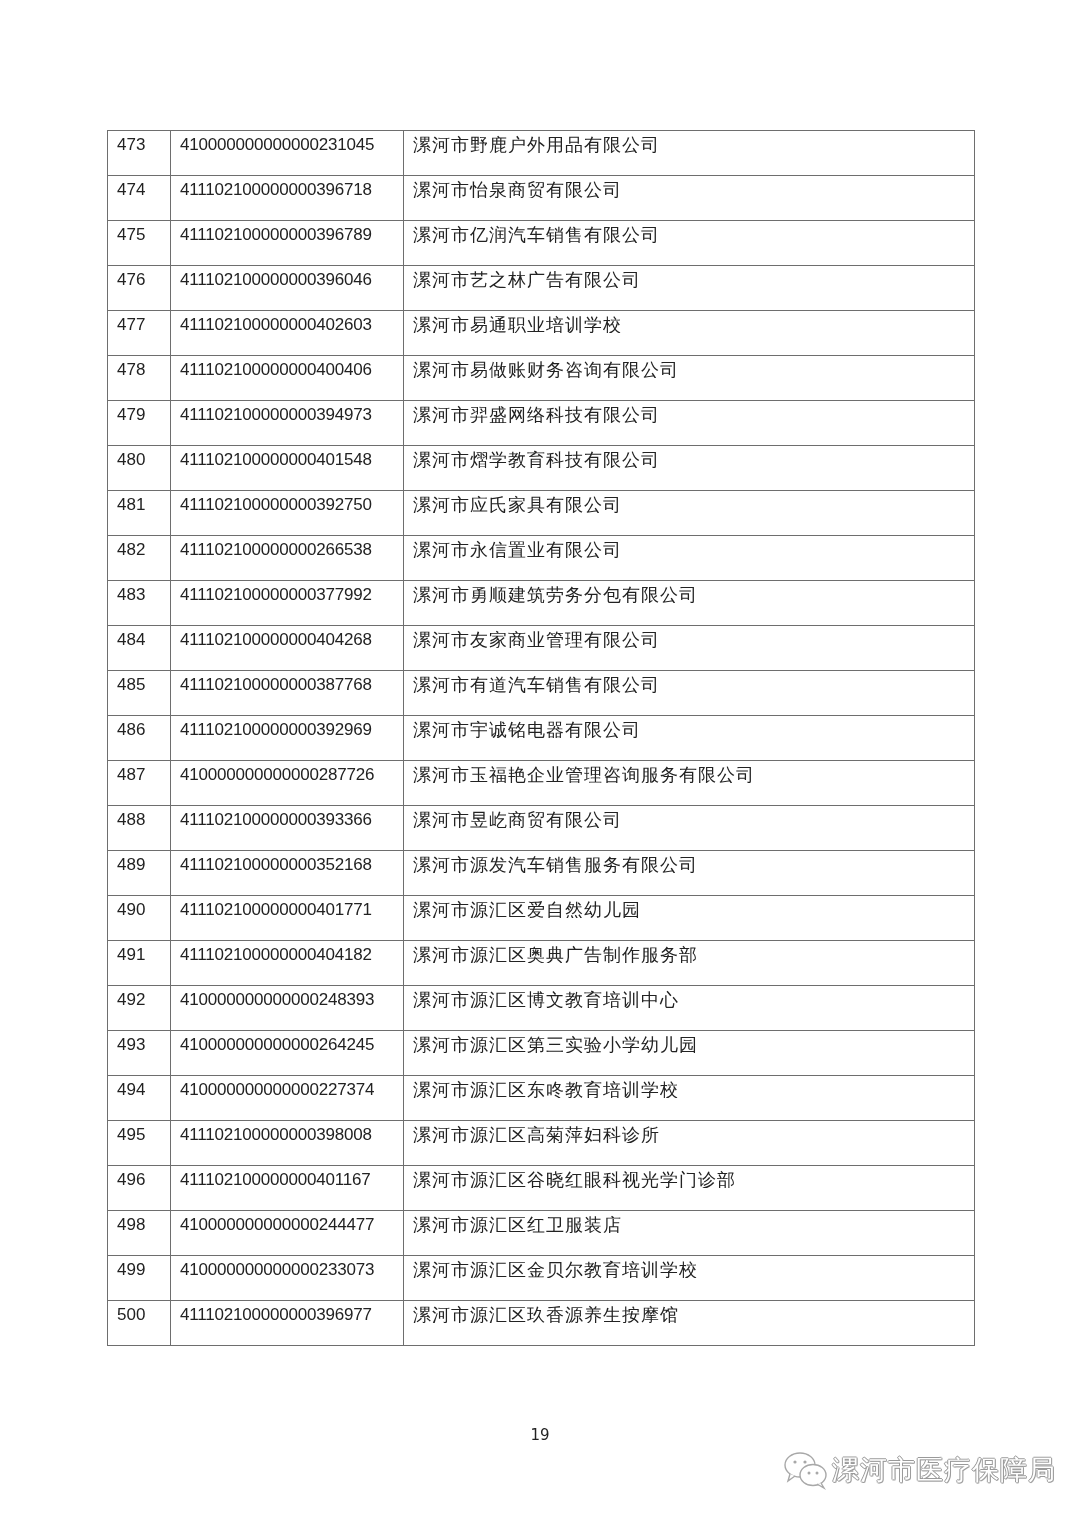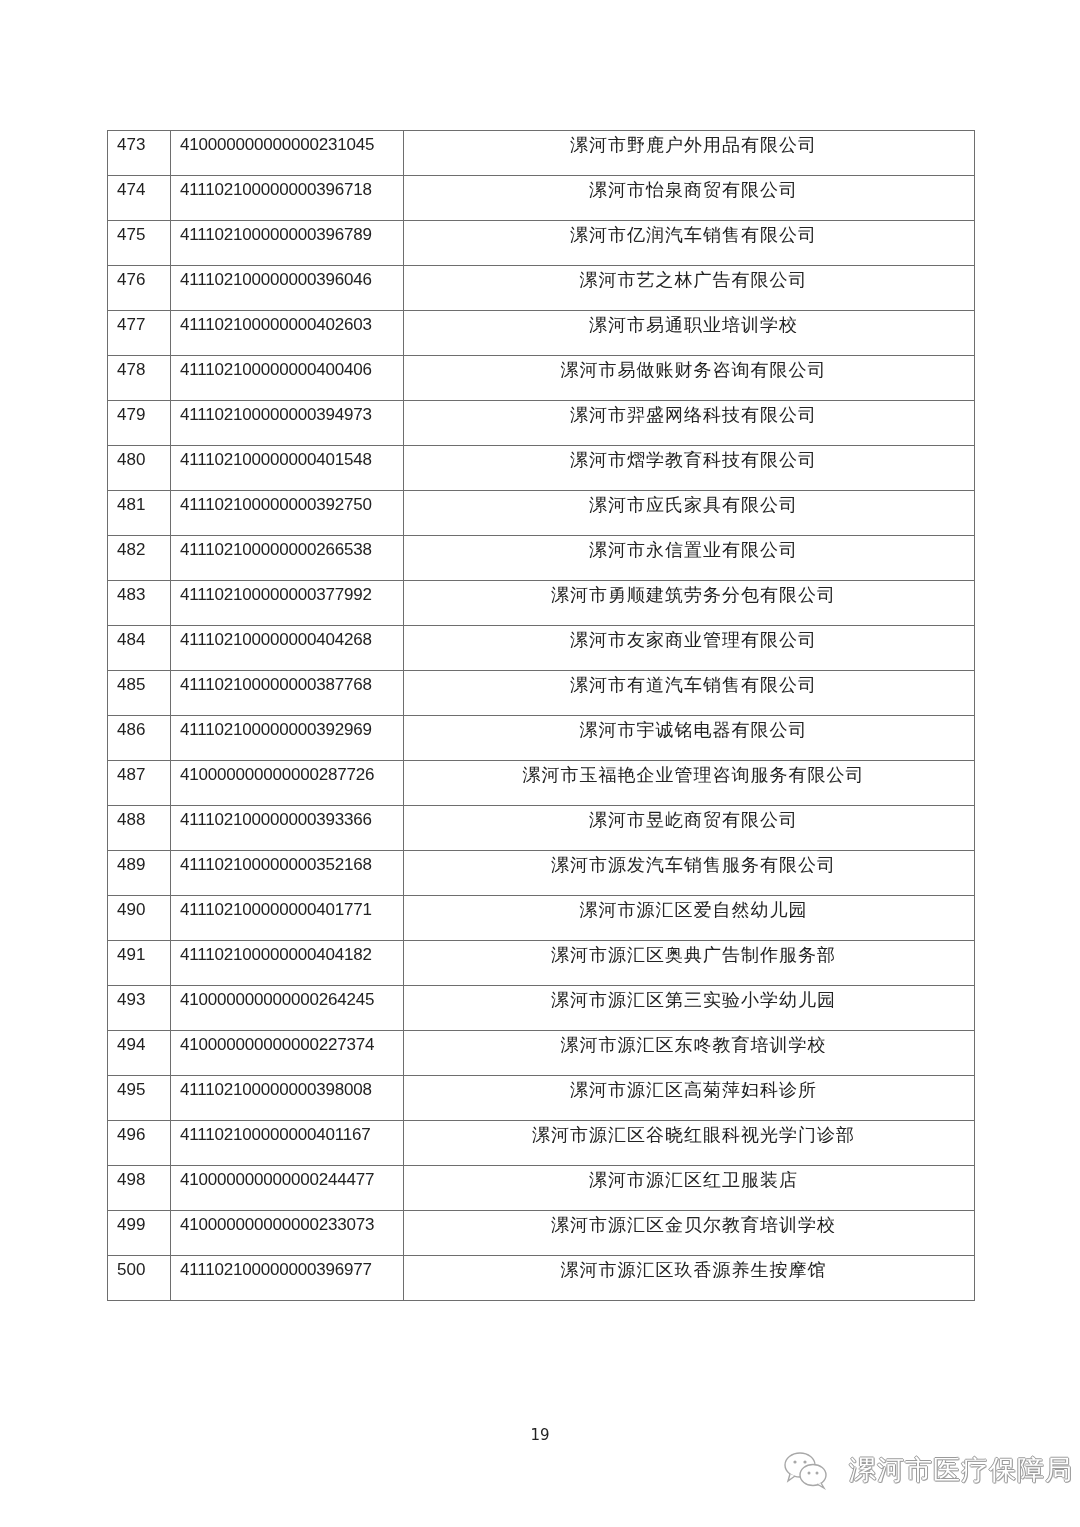--- a/index.html
+++ b/index.html
@@ -35,38 +35,38 @@
     .page-table col.c-seq { width: 63px; }
     .page-table col.c-code { width: 233px; }
     .page-table col.c-name { width: 571px; }
     .cell-inner {
       padding-top: 5px;
       white-space: nowrap;
       overflow: hidden;
     }
     .seq .cell-inner { padding-left: 9px; font-family: "Liberation Sans", sans-serif; font-size: 17px; letter-spacing: 0px; }
     .code .cell-inner { padding-left: 9px; font-family: "Liberation Sans", sans-serif; font-size: 17px; letter-spacing: -0.2px; }
-    .name .cell-inner { padding-left: 9px; font-size: 18px; letter-spacing: 1px; text-align: center; }
+    .name .cell-inner { padding-left: 9px; font-size: 18px; letter-spacing: 1px; }
     .page-number {
       position: absolute;
       left: 0;
       width: 1080px;
       top: 1426px;
       text-align: center;
       font-size: 15px;
       color: #222222;
       font-family: "DejaVu Sans", sans-serif;
     }
     .watermark {
       position: absolute;
       left: 782px;
       top: 1450px;
       display: flex;
       align-items: center;
-      gap: 19px;
+      gap: 2px;
     }
     .watermark-icon {
       width: 48px;
       height: 40px;
       position: relative;
     }
     .watermark-text {
       font-size: 27px;
       color: #ffffff;
       letter-spacing: 1px;
@@ -286,20 +286,31 @@
       </tr>
       <tr>
         <td class="seq">
           <div class="cell-inner">491</div>
         </td>
         <td class="code">
           <div class="cell-inner">411102100000000404182</div>
         </td>
         <td class="name">
           <div class="cell-inner">漯河市源汇区奥典广告制作服务部</div>
+        </td>
+      </tr>
+      <tr>
+        <td class="seq">
+          <div class="cell-inner">492</div>
+        </td>
+        <td class="code">
+          <div class="cell-inner">410000000000000248393</div>
+        </td>
+        <td class="name">
+          <div class="cell-inner">漯河市源汇区博文教育培训中心</div>
         </td>
       </tr>
       <tr>
         <td class="seq">
           <div class="cell-inner">493</div>
         </td>
         <td class="code">
           <div class="cell-inner">410000000000000264245</div>
         </td>
         <td class="name">

